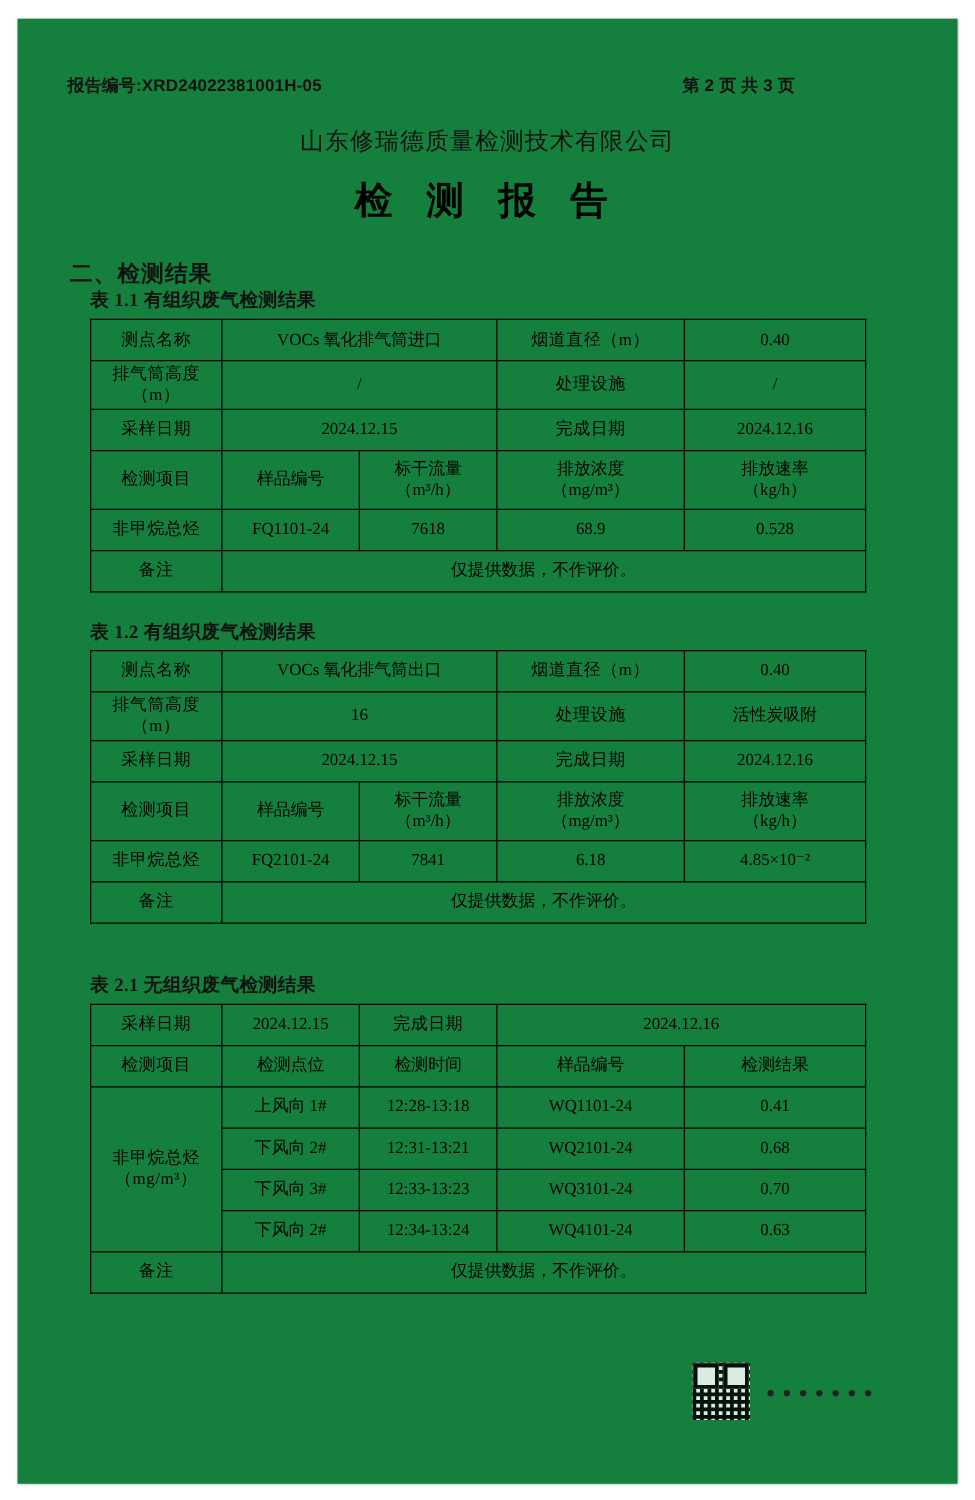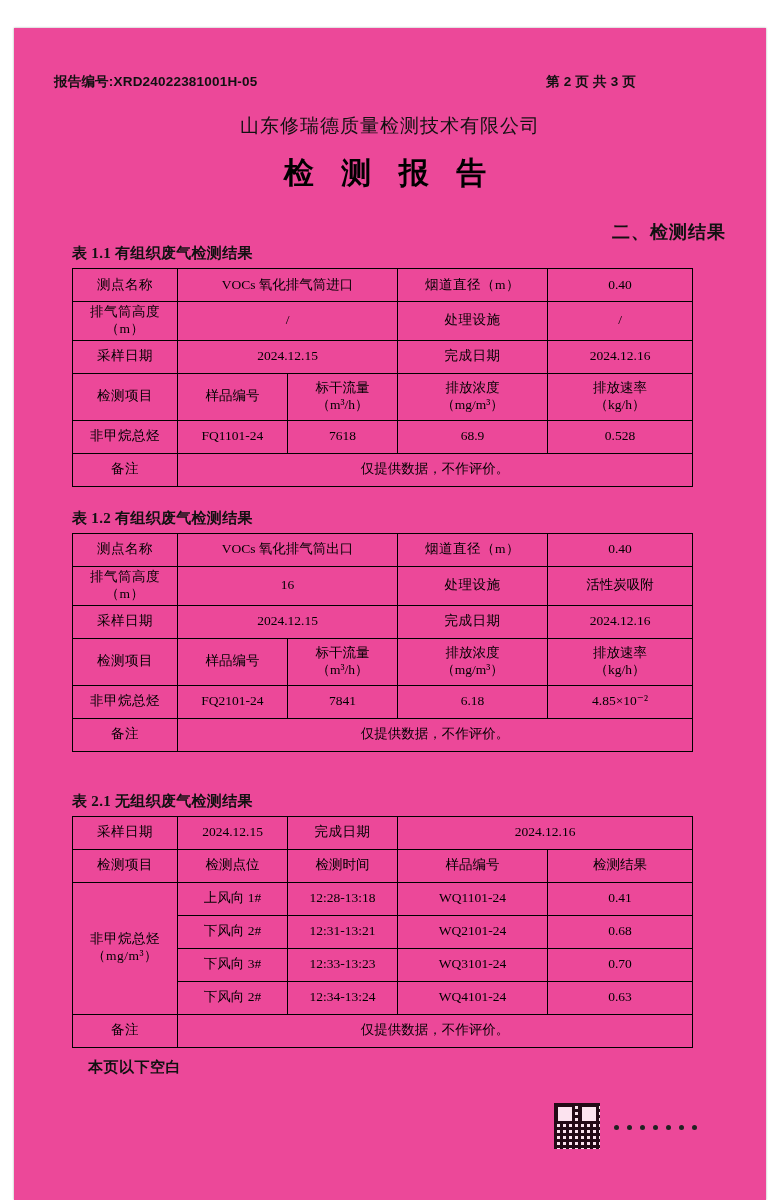--- a/index.html
+++ b/index.html
@@ -15,24 +15,24 @@
     width: 780px;
     height: 1200px;
     background: #ffffff;
     margin: 0 auto;
     overflow: hidden;
     box-sizing: border-box;
   }
   .sheet {
     position: absolute;
     left: 14px;
-    top: 28px;
+    top: 15px;
     width: 752px;
     height: 1172px;
-    background: #ec4899;
+    background: #15803d;
     box-shadow: 0 0 2px rgba(0,0,0,0.35);
     box-sizing: border-box;
   }
   .content {
     position: absolute;
     left: 40px;
     top: 45px;
     width: 672px;
   }
 
@@ -72,21 +72,20 @@
     color: #000;
   }
 
   .section-title {
     font-size: 18px;
     font-weight: bold;
     margin-top: 26px;
     margin-left: 2px;
     letter-spacing: 1px;
     color: #111;
-    text-align: right;
   }
 
   .table-caption {
     font-size: 15px;
     font-weight: bold;
     margin-bottom: 5px;
     margin-left: 18px;
     letter-spacing: 0.3px;
     color: #111;
   }
@@ -351,21 +350,20 @@
             <td>WQ4101-24</td>
             <td>0.63</td>
           </tr>
           <tr>
             <td class="lbl">备注</td>
             <td colspan="4">仅提供数据，不作评价。</td>
           </tr>
         </tbody>
       </table>
 
-      <div class="note-after">本页以下空白</div>
     </div>
 
     <div class="footer">
       <div class="qr"></div>
       <div class="dots">
         <span></span>
         <span></span>
         <span></span>
         <span></span>
         <span></span>

